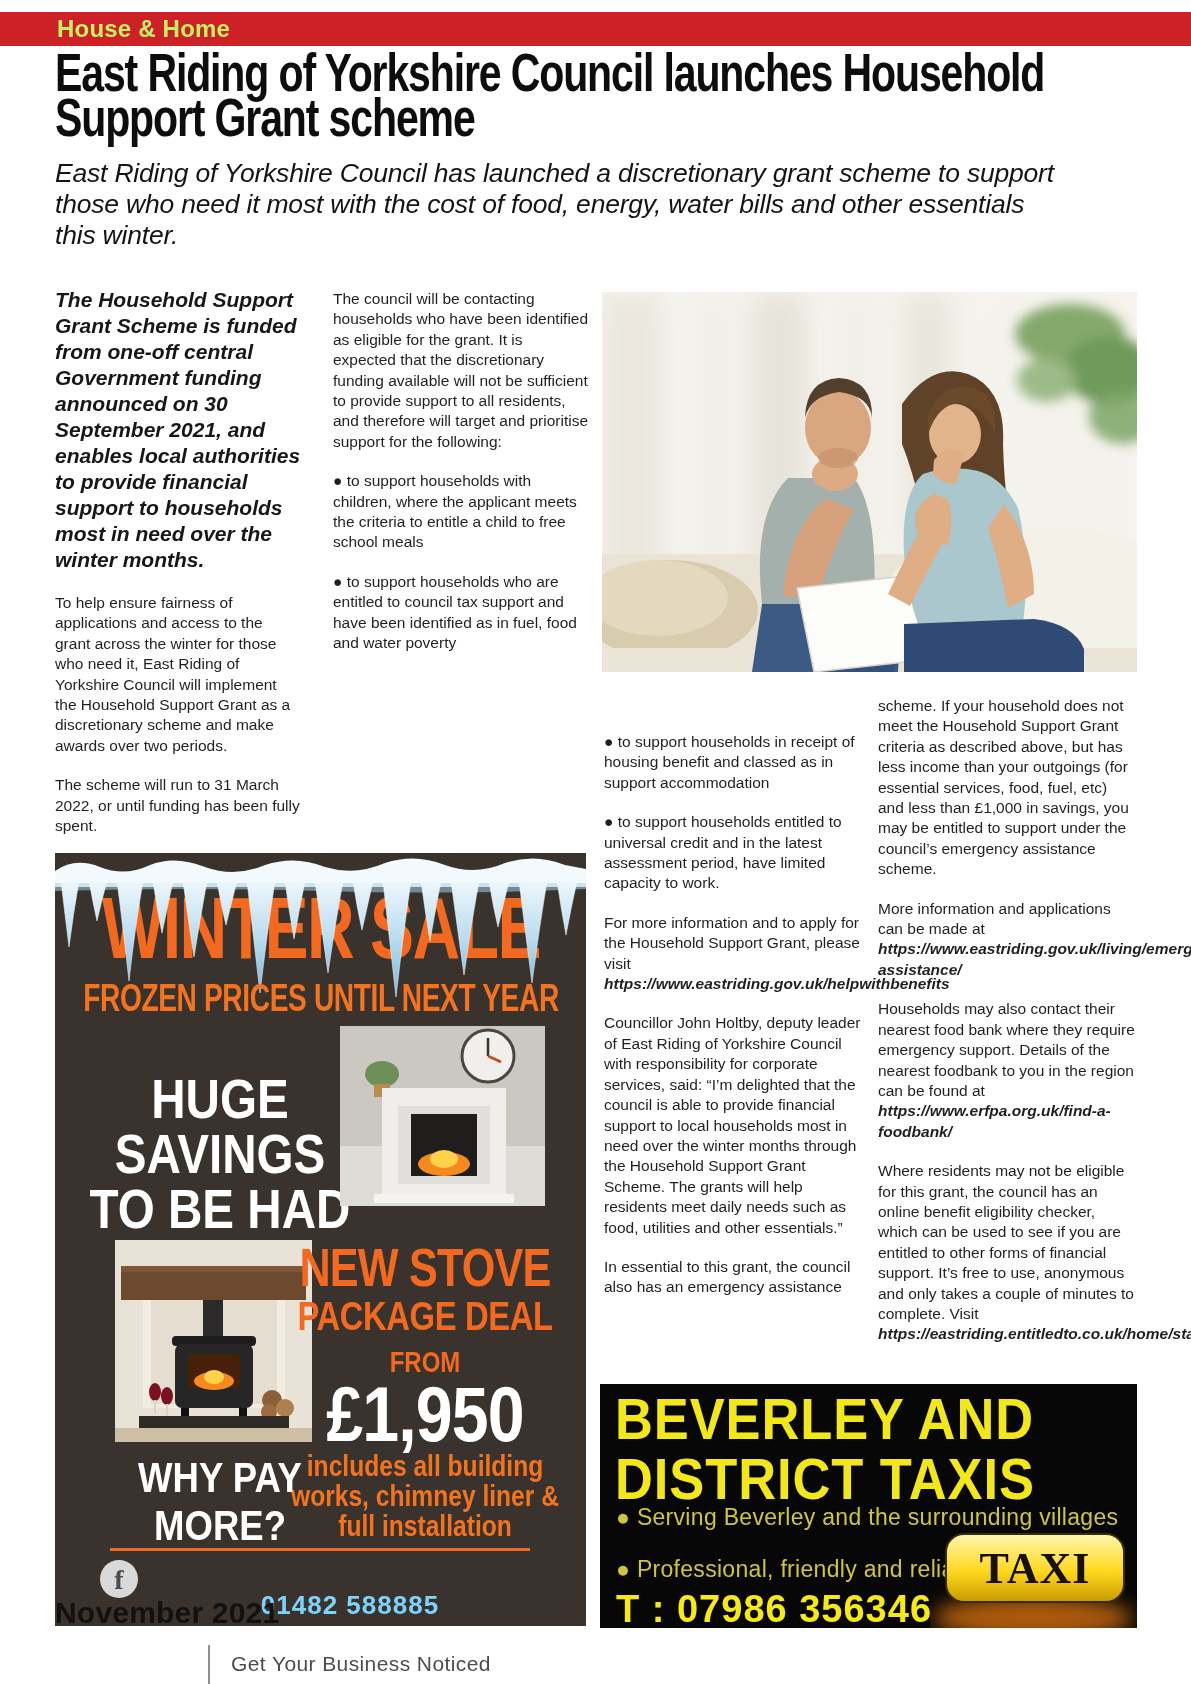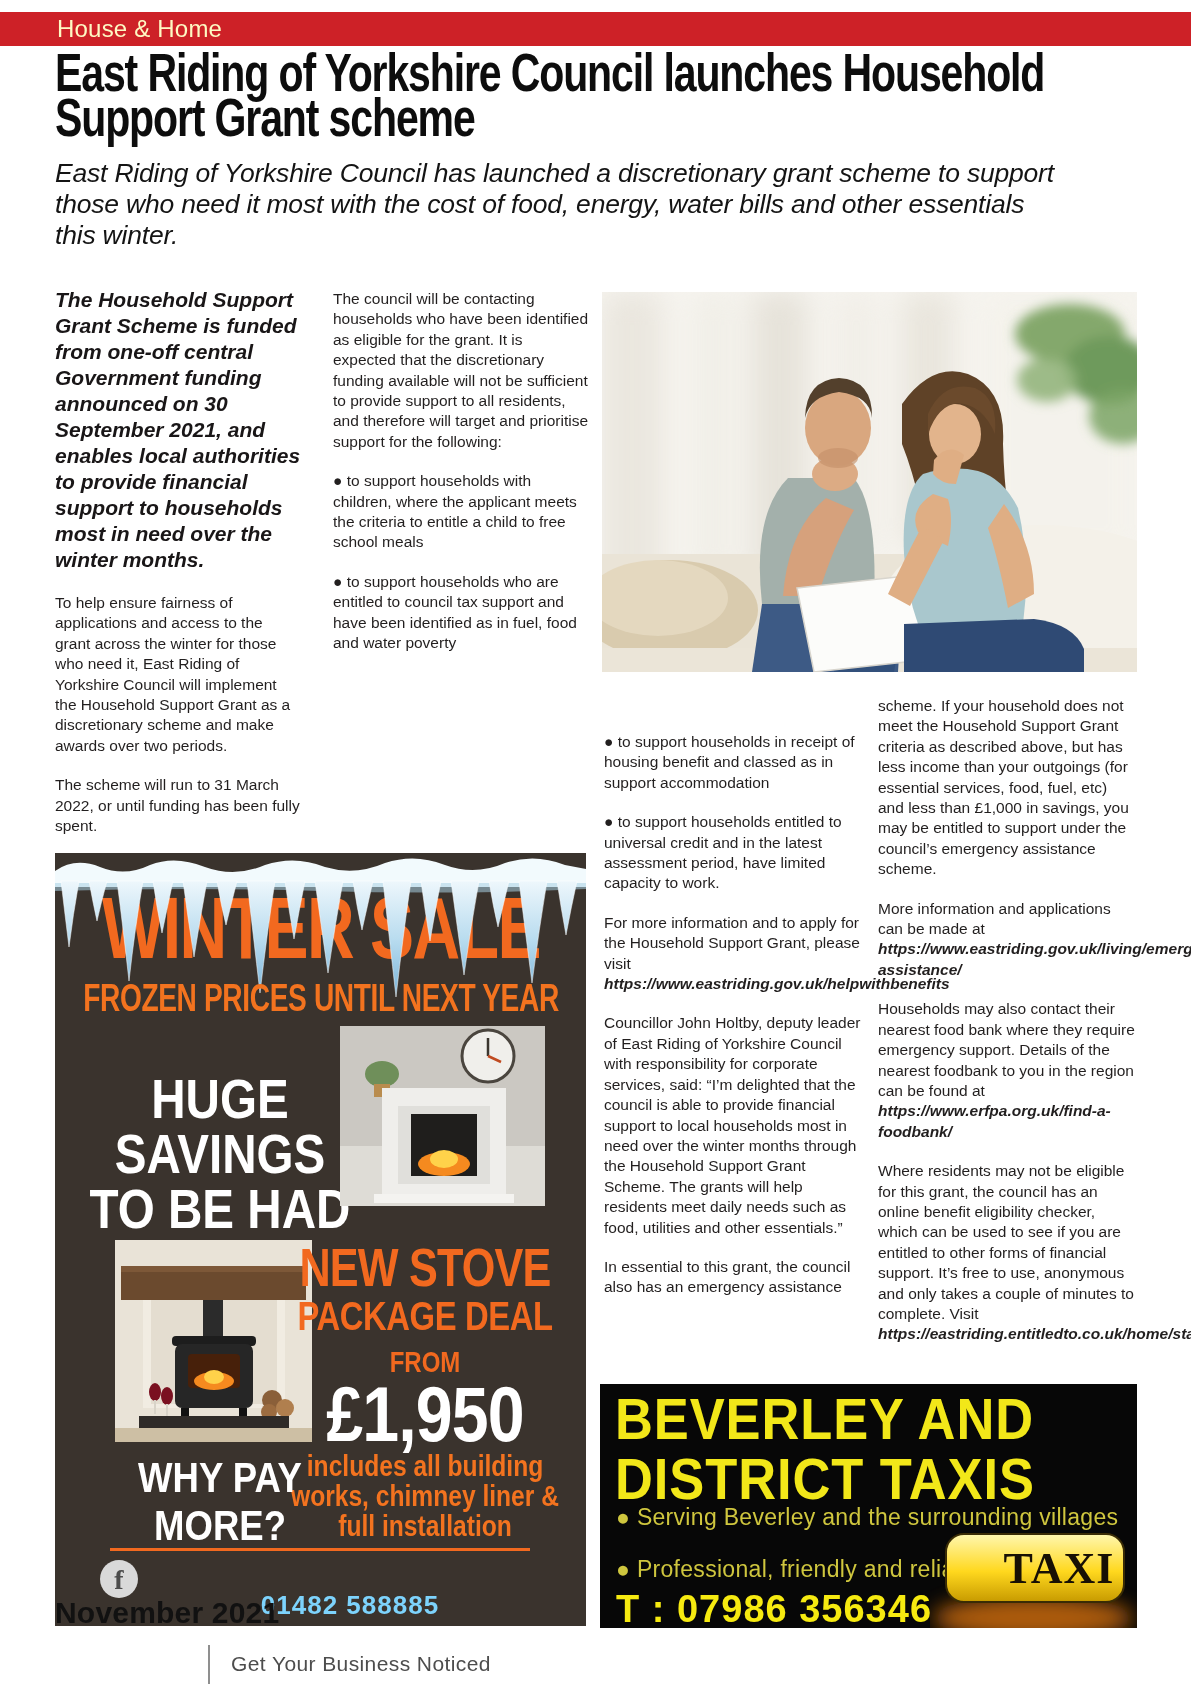--- a/index.html
+++ b/index.html
@@ -1,22 +1,22 @@
 <!DOCTYPE html>
 <html><head>
 <meta charset="utf-8">
 <style>
   html,body{margin:0;padding:0;background:#9a9a9a;}
   .page{position:relative;width:1191px;height:1684px;background:#ffffff;margin:0 auto;
         font-family:"Liberation Sans",sans-serif;color:#221f1f;overflow:hidden;}
 
   
   .redbar{position:absolute;left:0;top:12px;width:1191px;height:34px;background:#cd2127;}
-  .redbar-label{position:absolute;left:57px;top:0;line-height:34px;color:#fef9c3;
-        font-size:24px;font-weight:400;letter-spacing:.2px;}
+  .redbar-label{position:absolute;left:57px;top:0;line-height:34px;color:#bef264;
+        font-size:24px;font-weight:700;letter-spacing:.2px;}
   .headline{position:absolute;left:55px;top:50px;width:1350px;margin:0;color:#0d0d0d;
         font-size:54px;font-weight:800;line-height:45px;letter-spacing:-1.5px;
         transform:scaleX(0.76);transform-origin:left top;}
   .standfirst{position:absolute;left:55px;top:158px;width:1005px;margin:0;color:#141414;
         font-size:26.5px;line-height:31px;font-style:italic;font-weight:500;letter-spacing:-.2px;}
 
   
   .col{position:absolute;font-size:15.5px;line-height:20.4px;}
   .col p{margin:0 0 19px 0;}
   .col1{left:55px;top:287px;width:246px;}
@@ -71,21 +71,21 @@
   .tx-l1{position:absolute;left:15px;top:2px;width:520px;color:#f2e719;font-size:57px;font-weight:800;
         letter-spacing:1px;transform:scaleX(0.92);transform-origin:left top;white-space:nowrap;}
   .tx-l2{position:absolute;left:15px;top:62px;width:520px;color:#f2e719;font-size:57px;font-weight:800;
         letter-spacing:1px;transform:scaleX(0.92);transform-origin:left top;white-space:nowrap;}
   .tx-b1{position:absolute;left:16px;top:120px;color:#cfc63e;font-size:23px;letter-spacing:.3px;}
   .tx-b2{position:absolute;left:16px;top:172px;color:#cfc63e;font-size:23px;letter-spacing:.3px;}
   .tx-phone{position:absolute;left:16px;top:204px;color:#f6ea10;font-size:38px;font-weight:800;letter-spacing:1px;}
   .tx-sign{position:absolute;left:330px;top:138px;width:207px;height:106px;}
   .tx-sign-text{position:absolute;left:18px;top:16px;width:174px;height:62px;text-align:center;
         font-family:"Liberation Serif",serif;font-weight:700;font-size:44px;line-height:62px;color:#181004;
-        letter-spacing:1px;padding-left:24px;}
+        letter-spacing:1px;}
 
   
   .f-issue{position:absolute;left:55px;top:1596px;font-size:30px;font-weight:800;color:#111;letter-spacing:.2px;}
   .f-div{position:absolute;left:208px;top:1645px;width:2px;height:46px;background:#8f8f8f;}
   .f-tag{position:absolute;left:231px;top:1652px;font-size:21px;color:#4d4d4d;letter-spacing:.4px;}
 </style>
 </head>
 <body>
 
 <div class="page">

